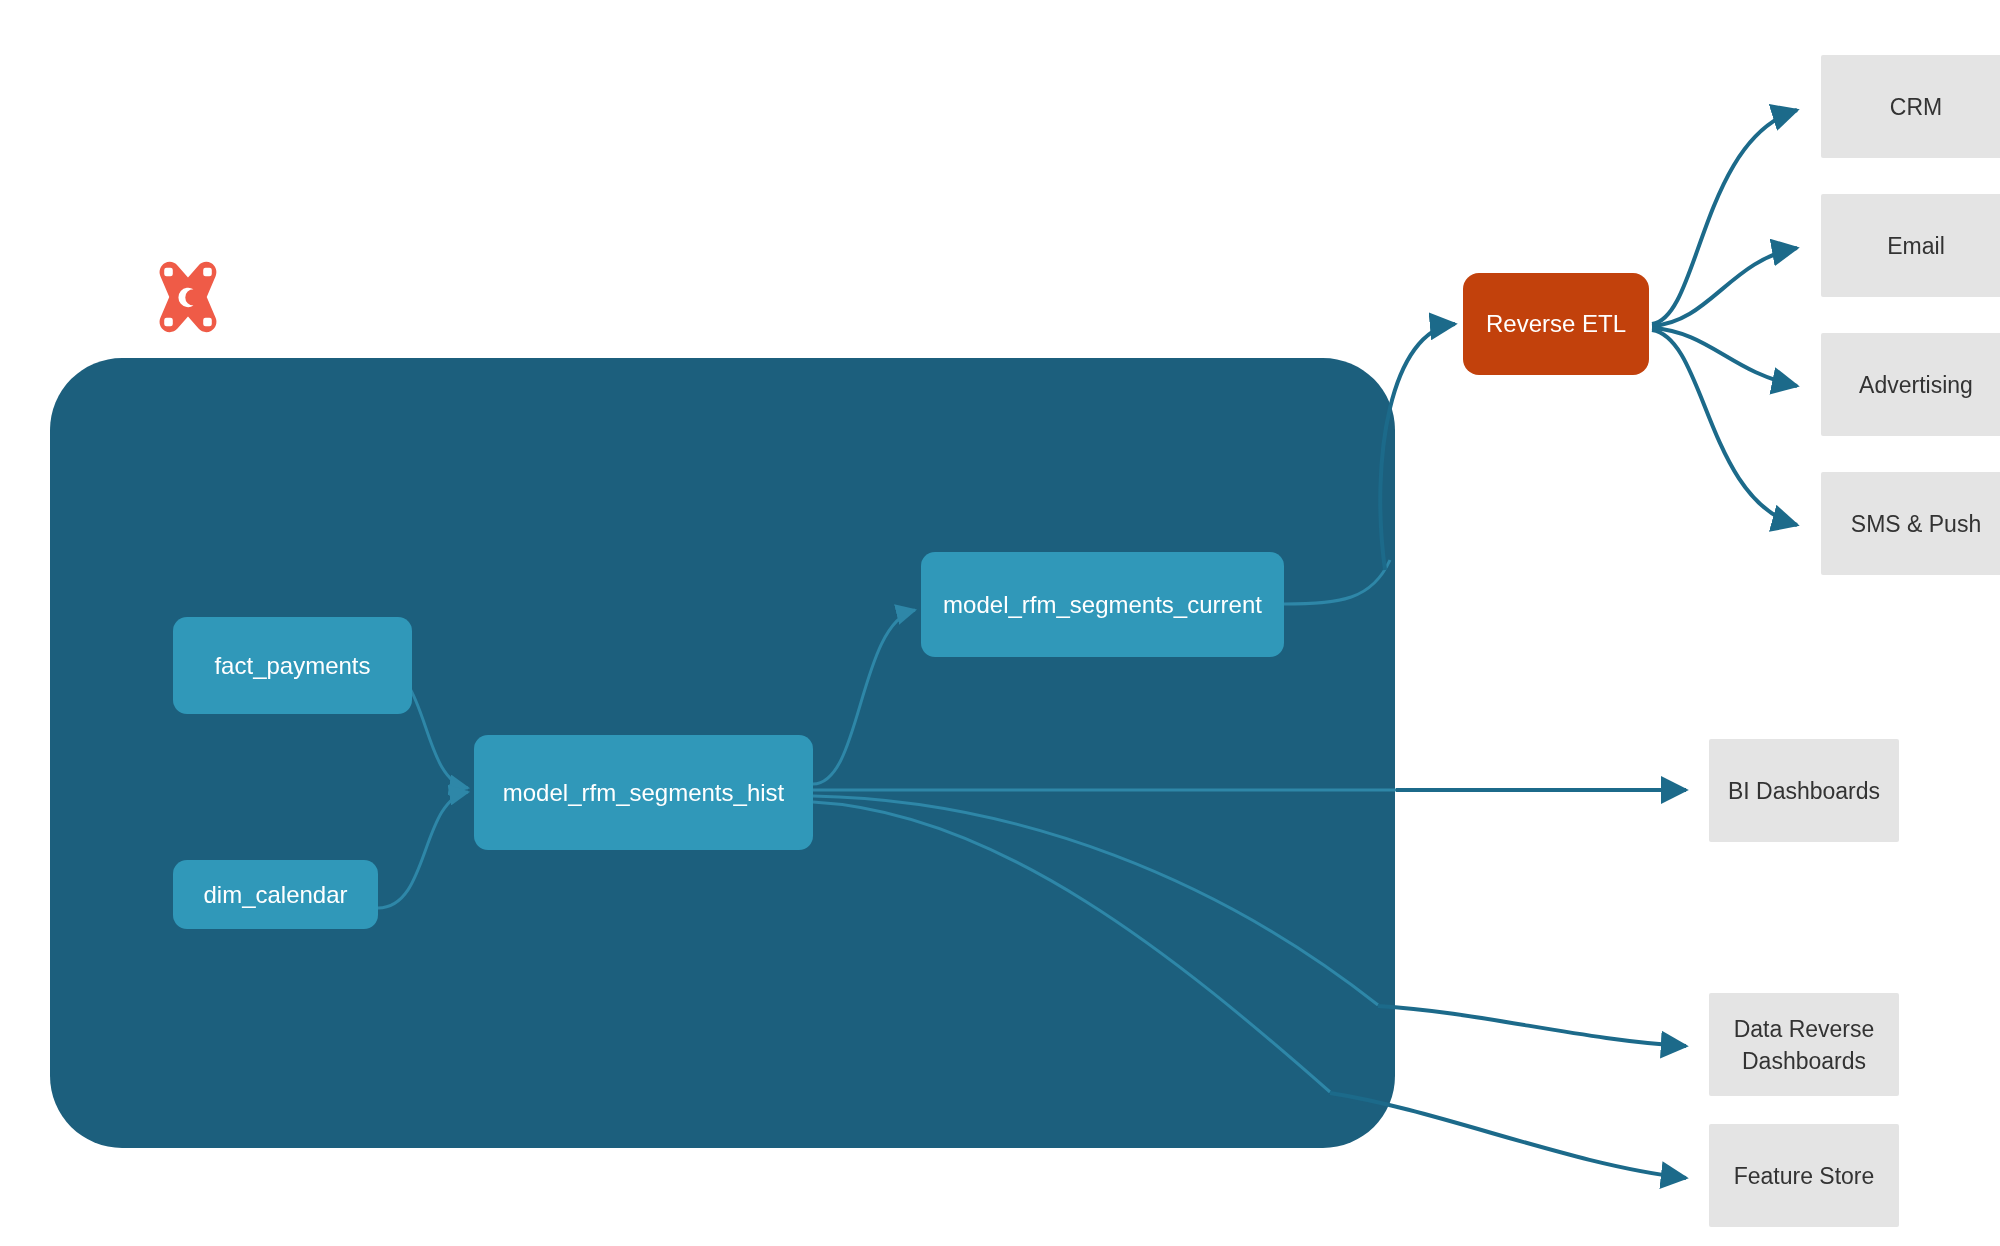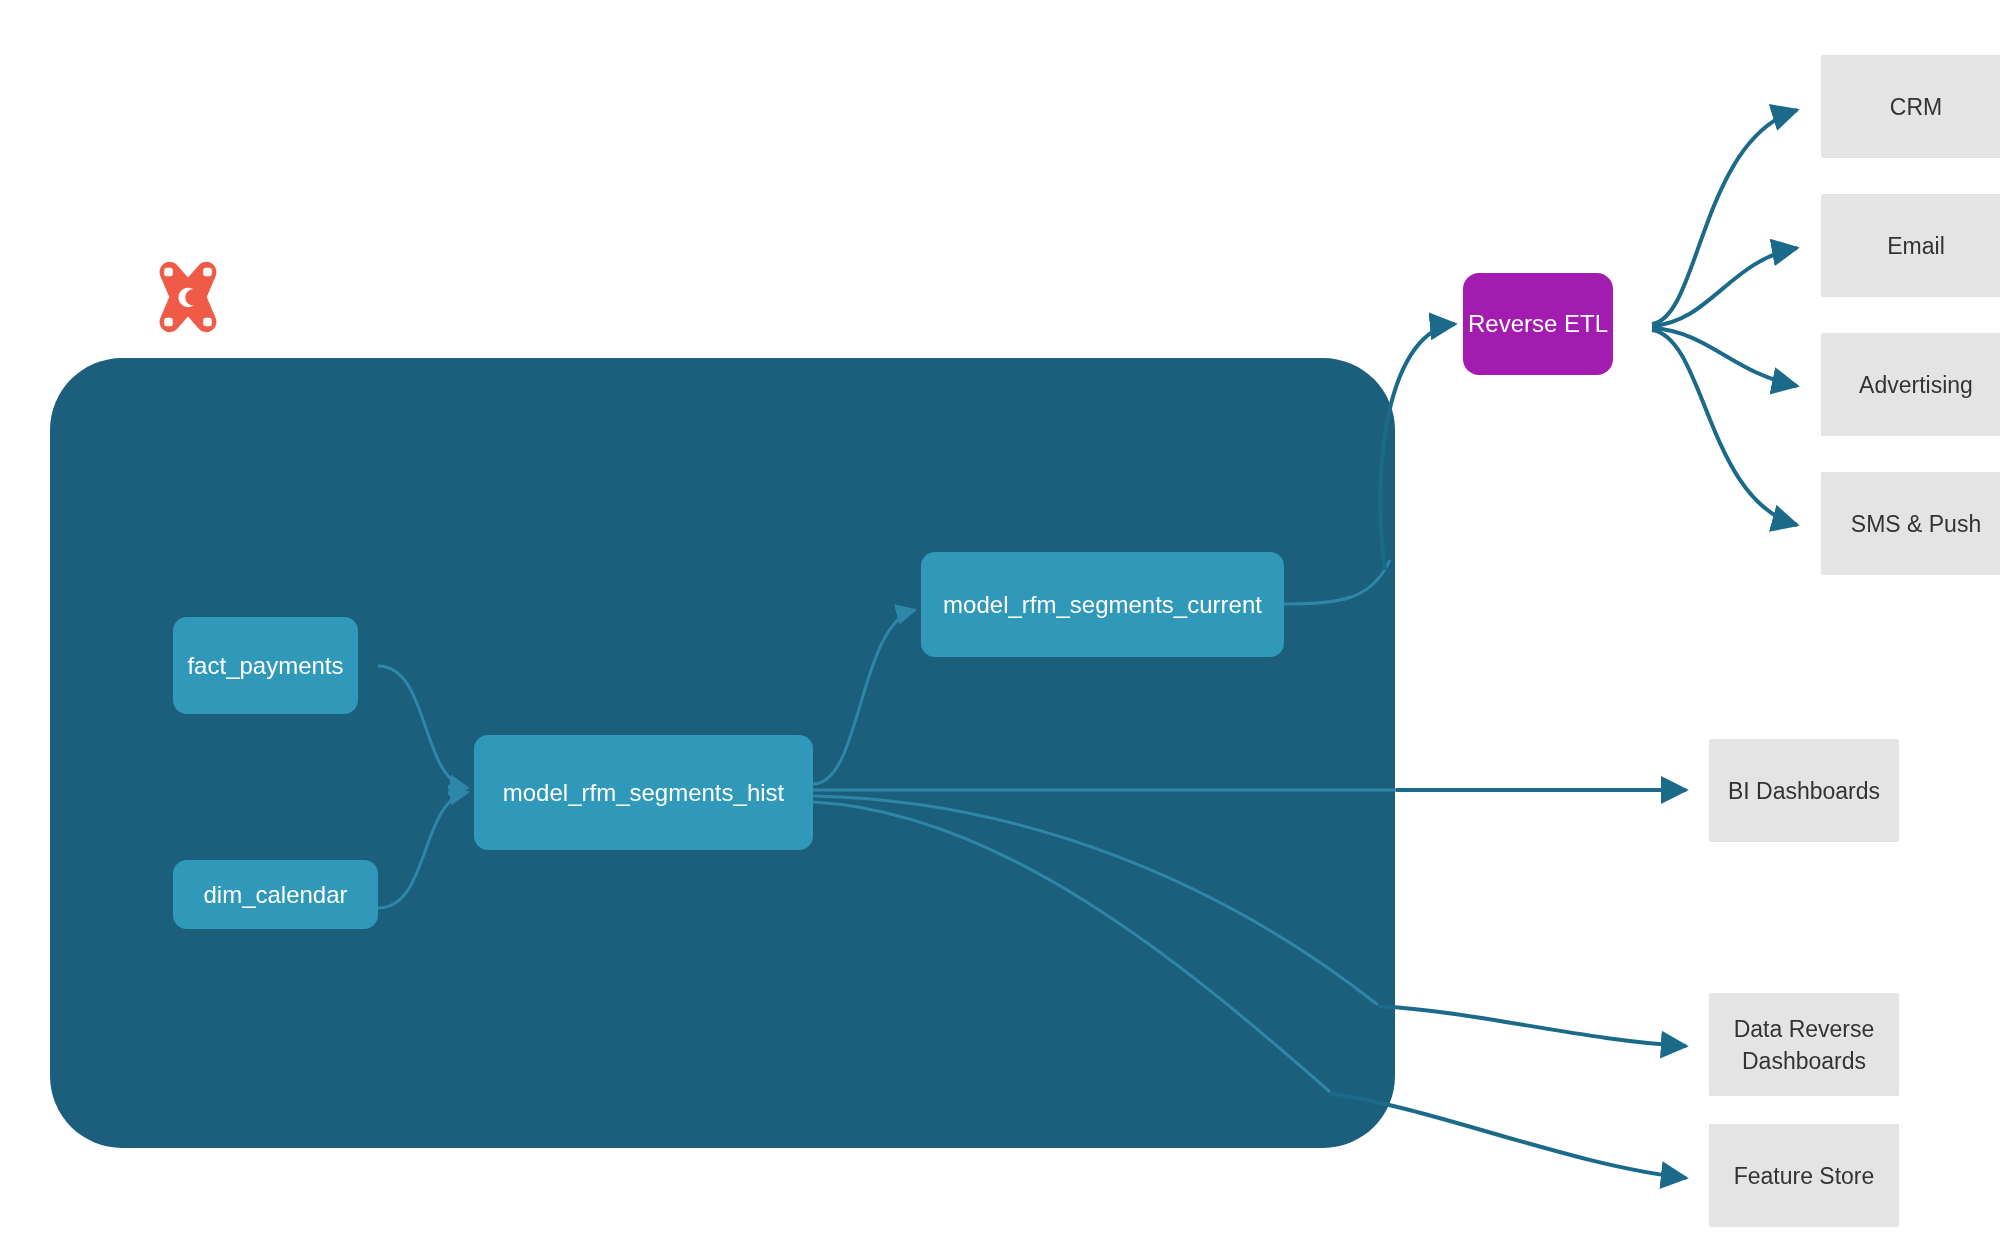--- a/index.html
+++ b/index.html
@@ -78,36 +78,36 @@
   }
   .model-node {
     background: #3098b9;
     border-radius: 14px;
     color: #ffffff;
     font-size: 24px;
     padding: 0 22px;
     z-index: 3;
   }
   #node-fact-payments {
-    left: 173px; top: 617px; width: 185px; height: 97px; border-radius: 14px;
+    left: 173px; top: 617px; width: 239px; height: 97px; border-radius: 14px;
   }
   #node-dim-calendar {
     left: 173px; top: 860px; width: 205px; height: 69px;
   }
   #node-rfm-hist {
     left: 474px; top: 735px; width: 339px; height: 115px;
   }
   #node-rfm-current {
     left: 921px; top: 552px; width: 363px; height: 105px;
   }
 
   
   #node-reverse-etl {
-    left: 1463px; top: 273px; width: 150px; height: 102px;
-    background: #a21caf;
+    left: 1463px; top: 273px; width: 186px; height: 102px;
+    background: #c2410c;
     border-radius: 16px;
     color: #ffffff;
     font-size: 24px;
     z-index: 5;
   }
 
   
   .dest-node {
     background: #e4e4e4;
     border-radius: 2px;

